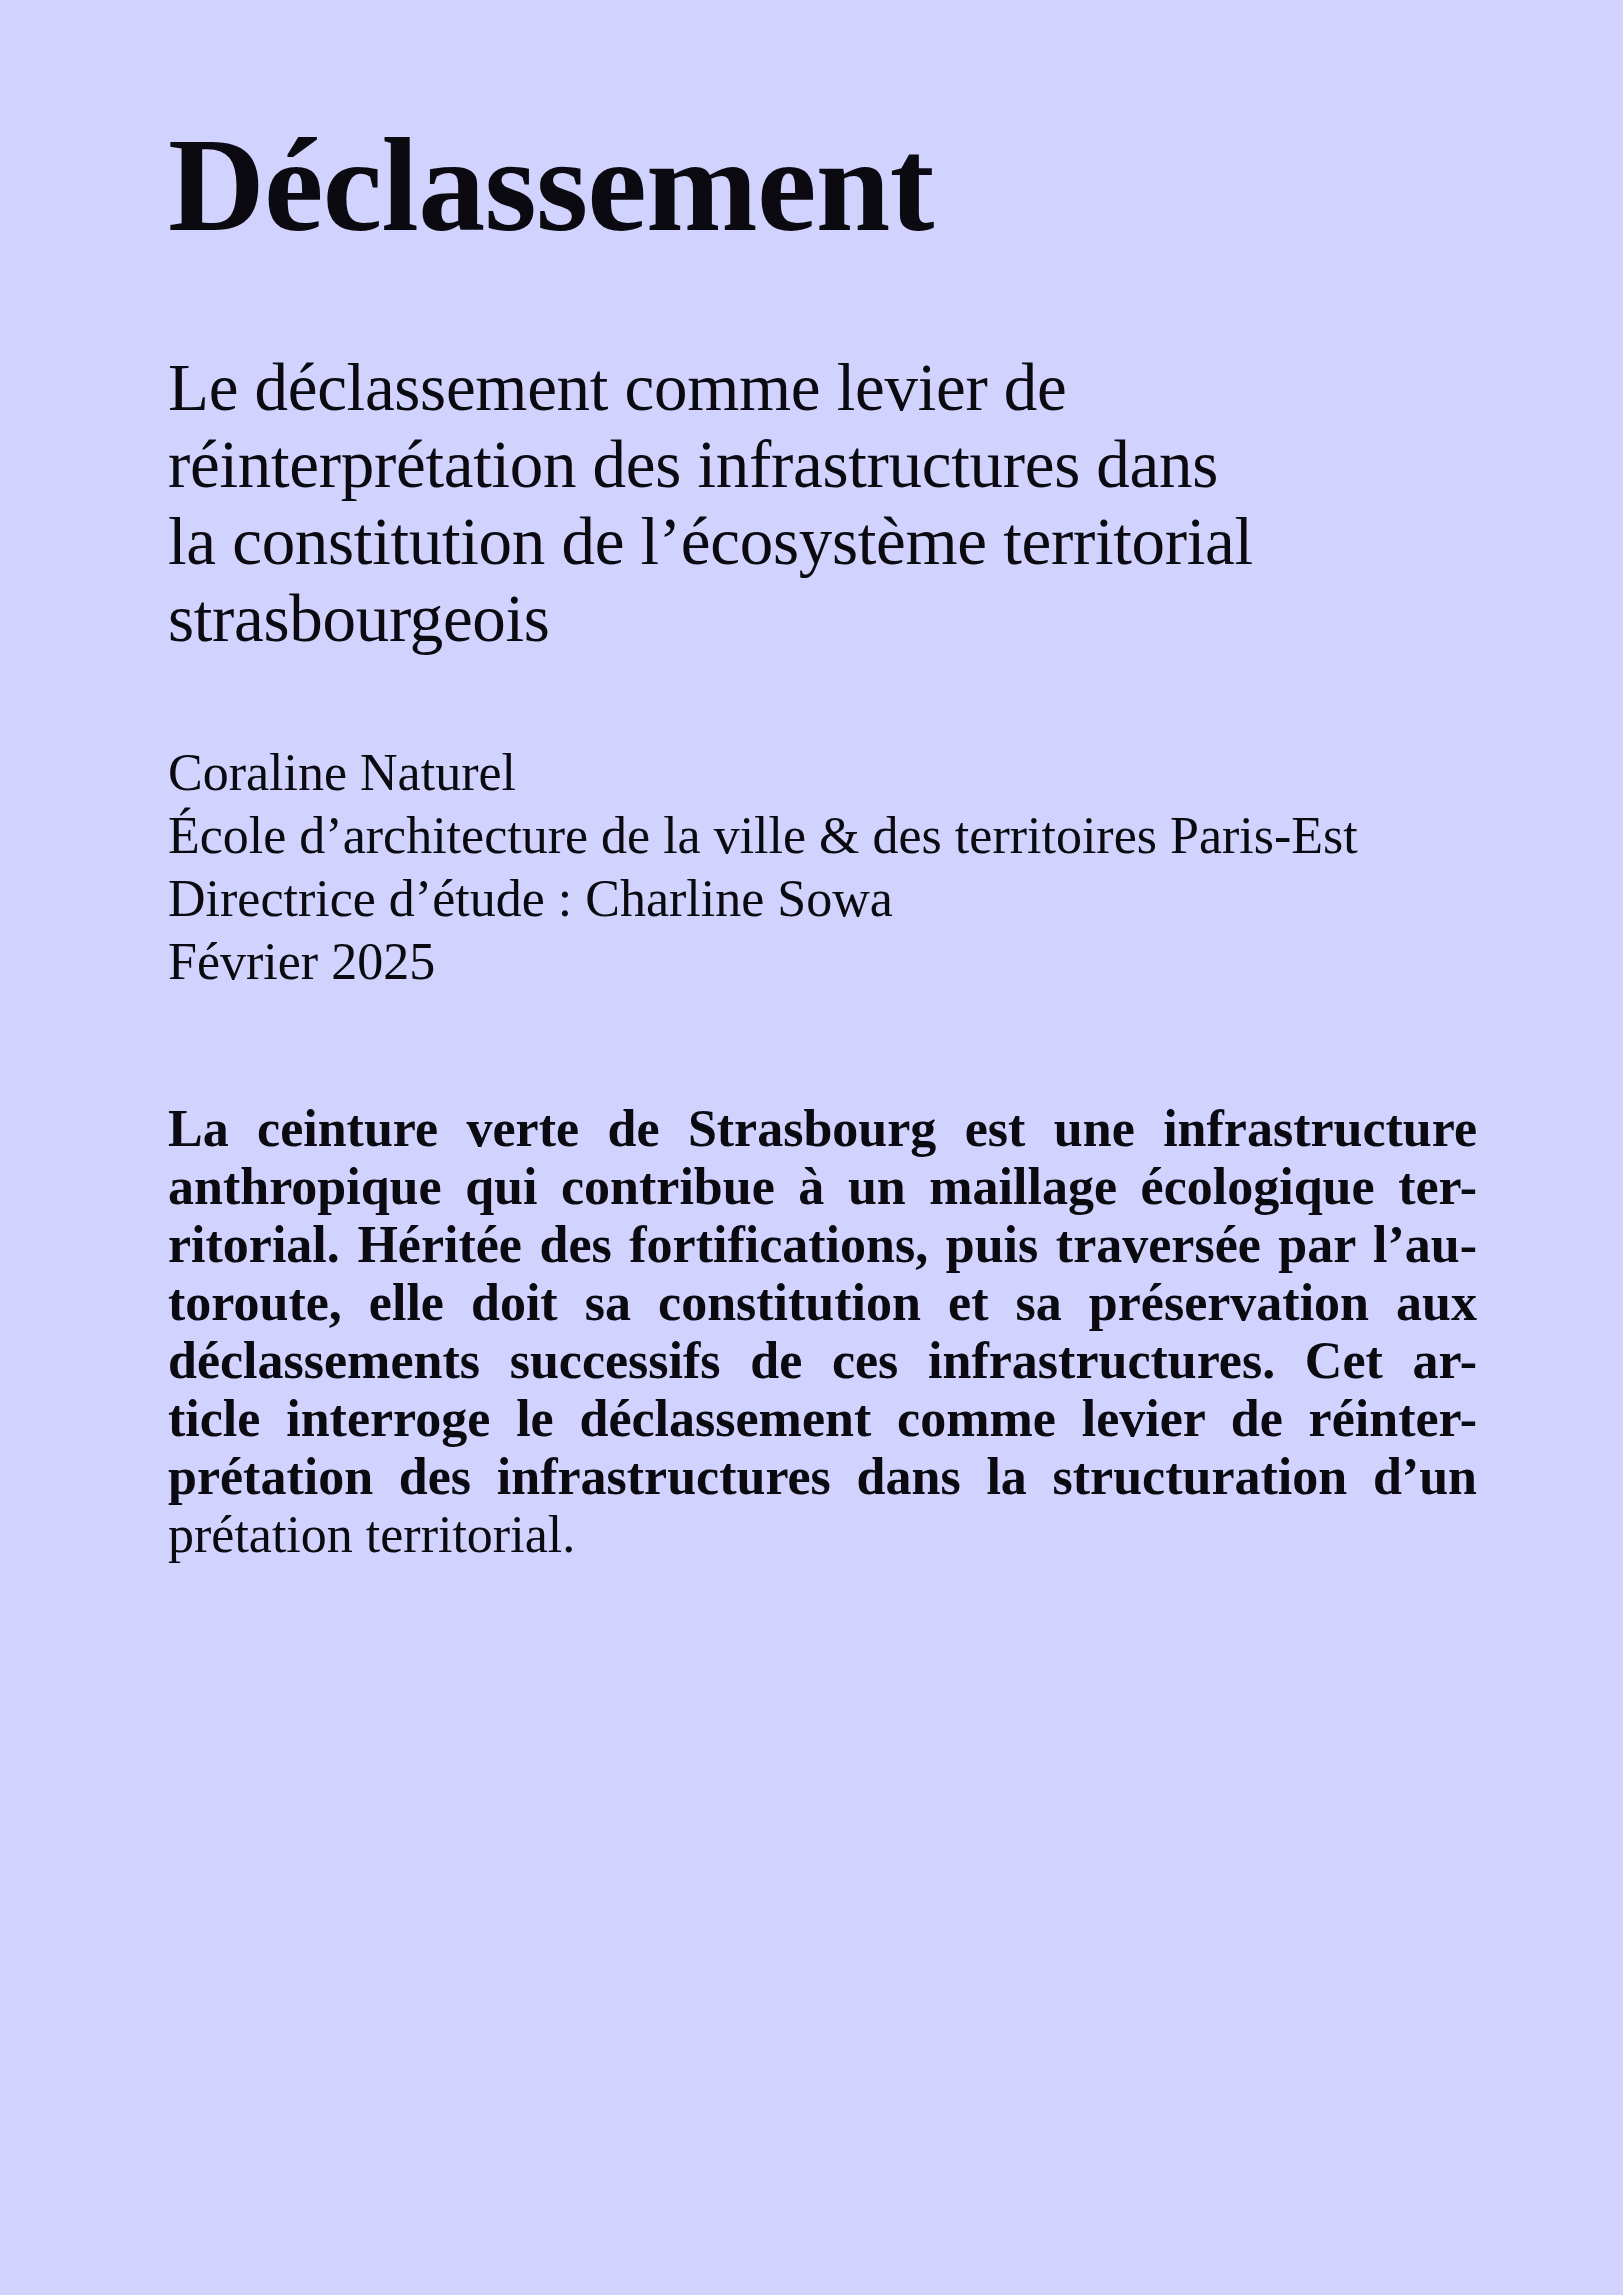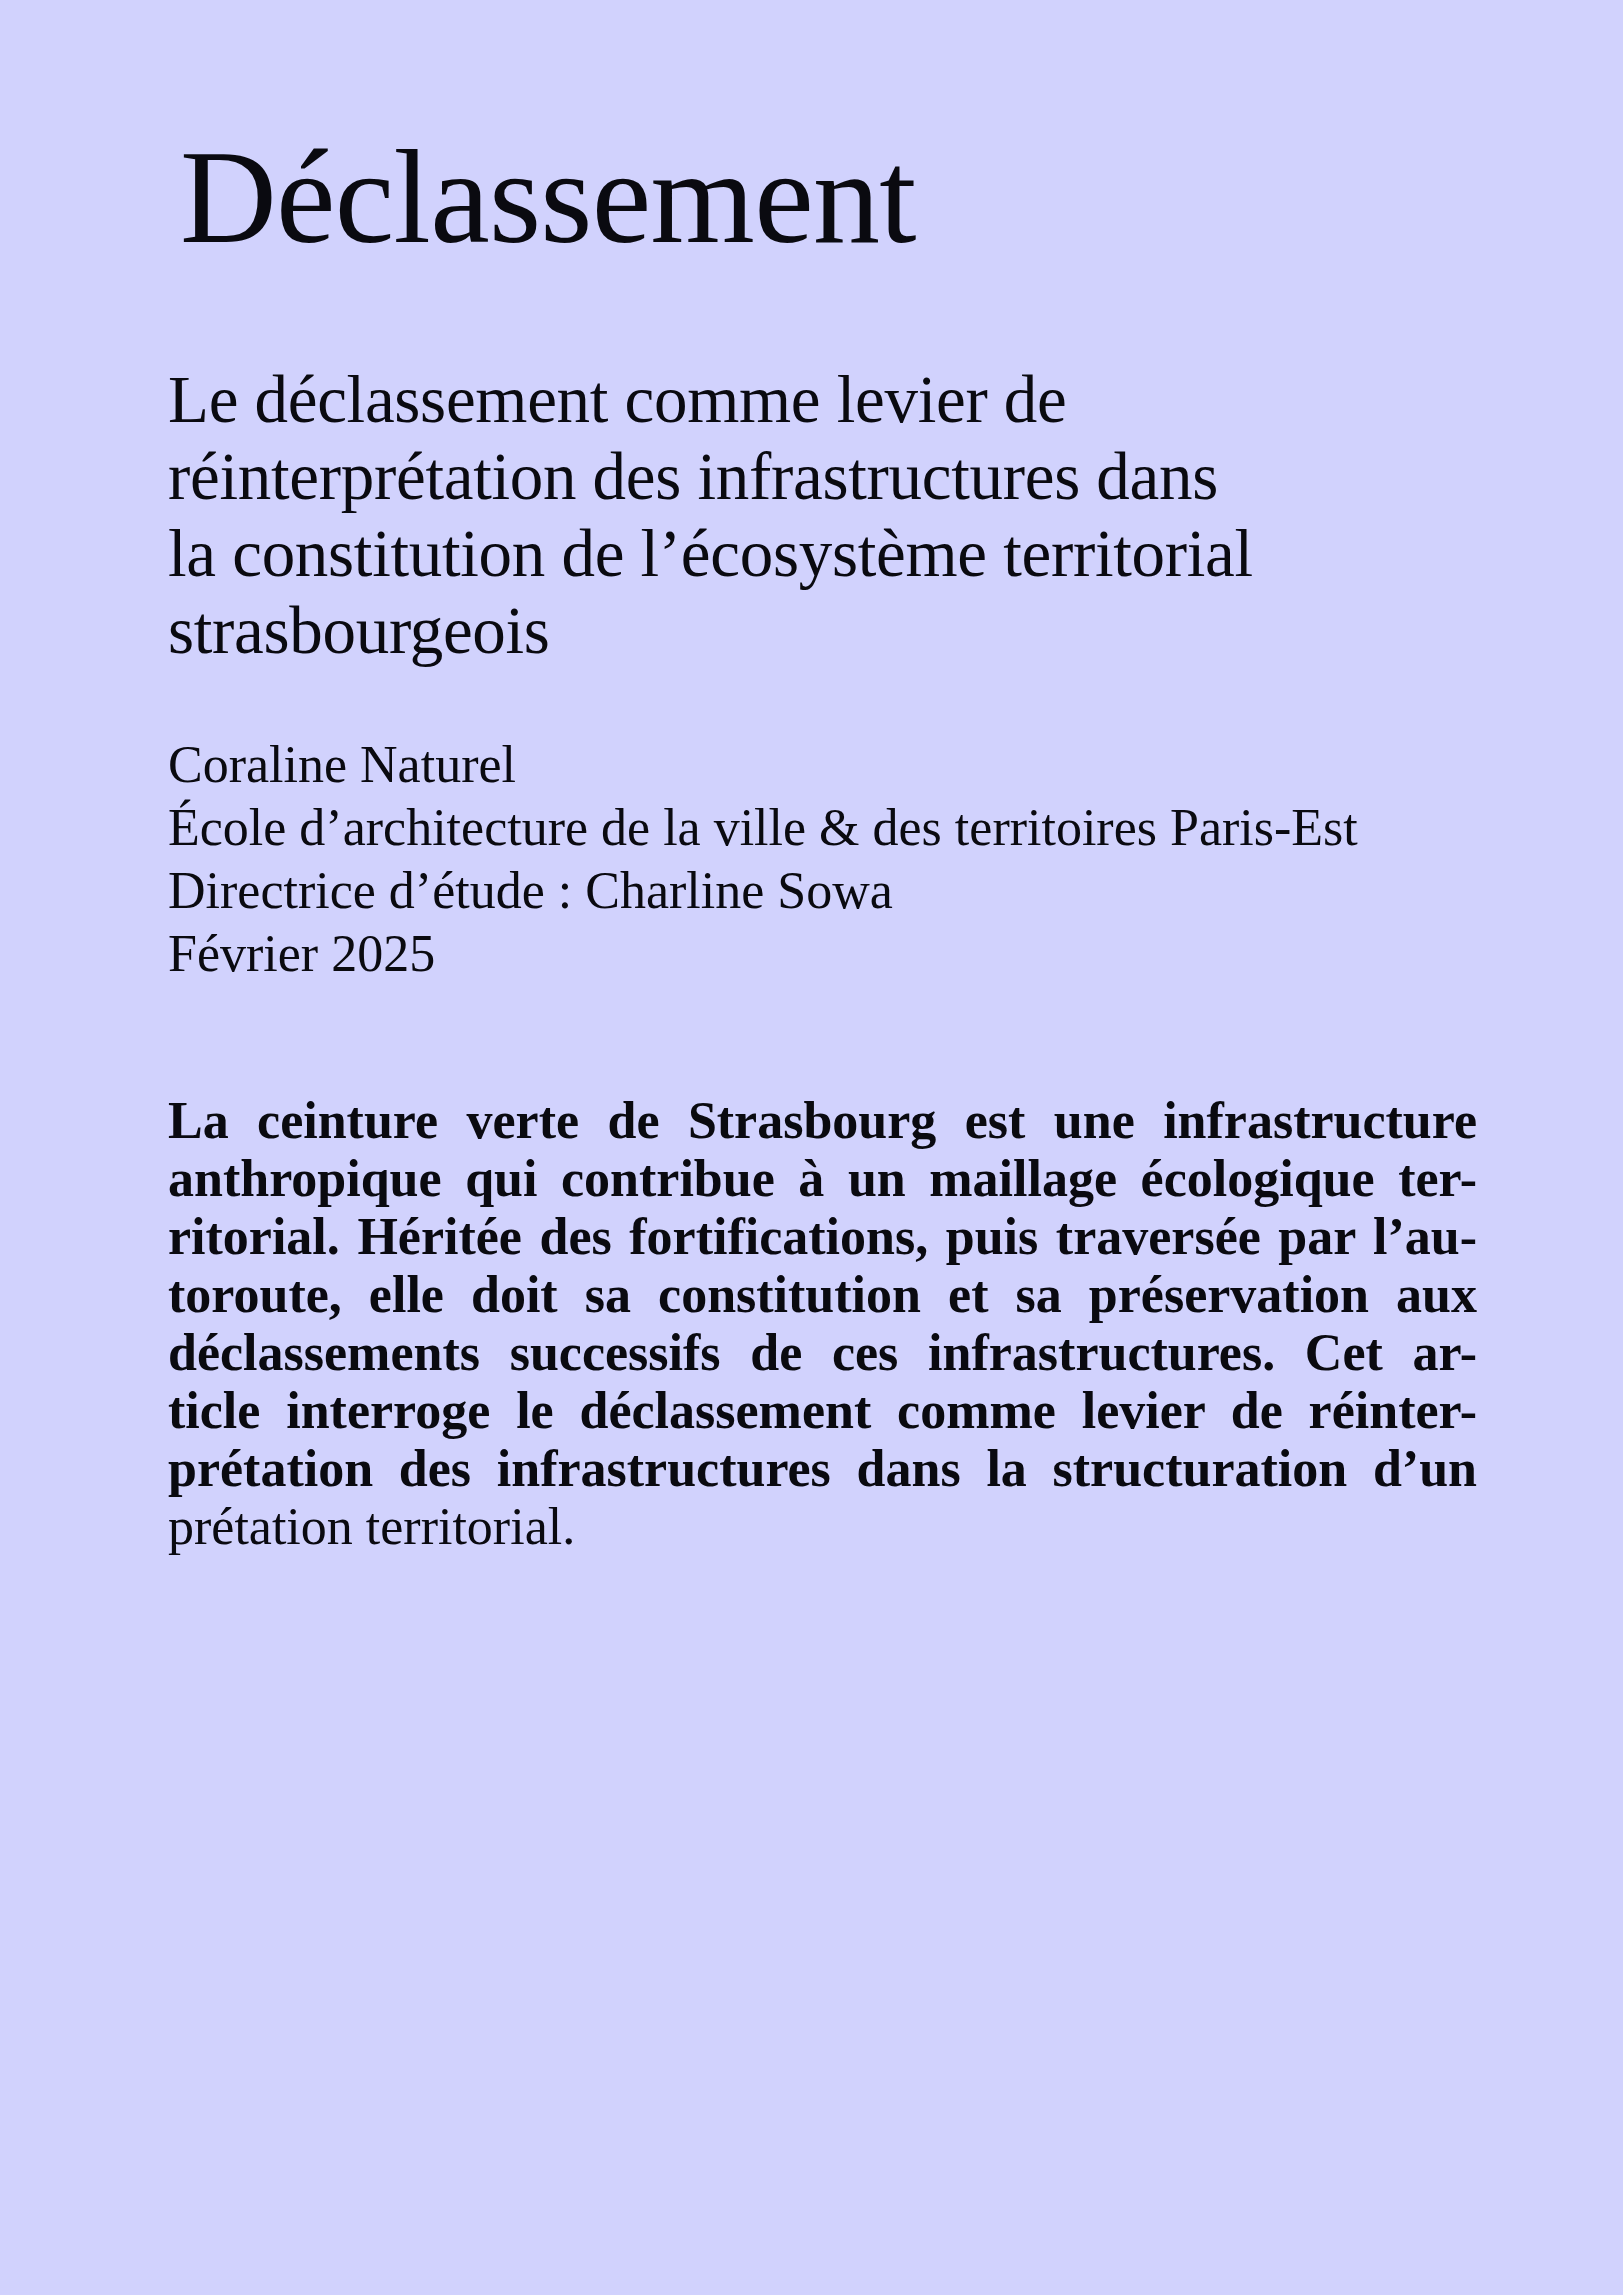--- a/index.html
+++ b/index.html
@@ -14,38 +14,38 @@
     color: #0a0a10;
     overflow: hidden;
   }
   .page {
     box-sizing: border-box;
     width: 1623px;
     height: 2295px;
     padding: 118px 160px 0 168px;
   }
   .doc-title {
-    margin: 12px;
+    margin: 0;
     font-size: 134px;
     line-height: 1;
-    font-weight: normal;
+    font-weight: bold;
     letter-spacing: -0.7px;
     white-space: nowrap;
   }
   .doc-subtitle {
     margin: 97px 0 0 0;
     font-size: 67px;
     line-height: 77px;
     font-weight: normal;
     white-space: pre-line;
     letter-spacing: -0.3px;
     width: 1309px;
   }
   .byline {
-    margin: 64px 0 0 0;
+    margin: 84px 0 0 0;
     font-size: 52px;
     line-height: 63px;
     width: 1328px;
   }
   .byline-line {
     white-space: nowrap;
   }
   .abstract {
     margin: 107px 0 0 0;
     width: 1309px;

